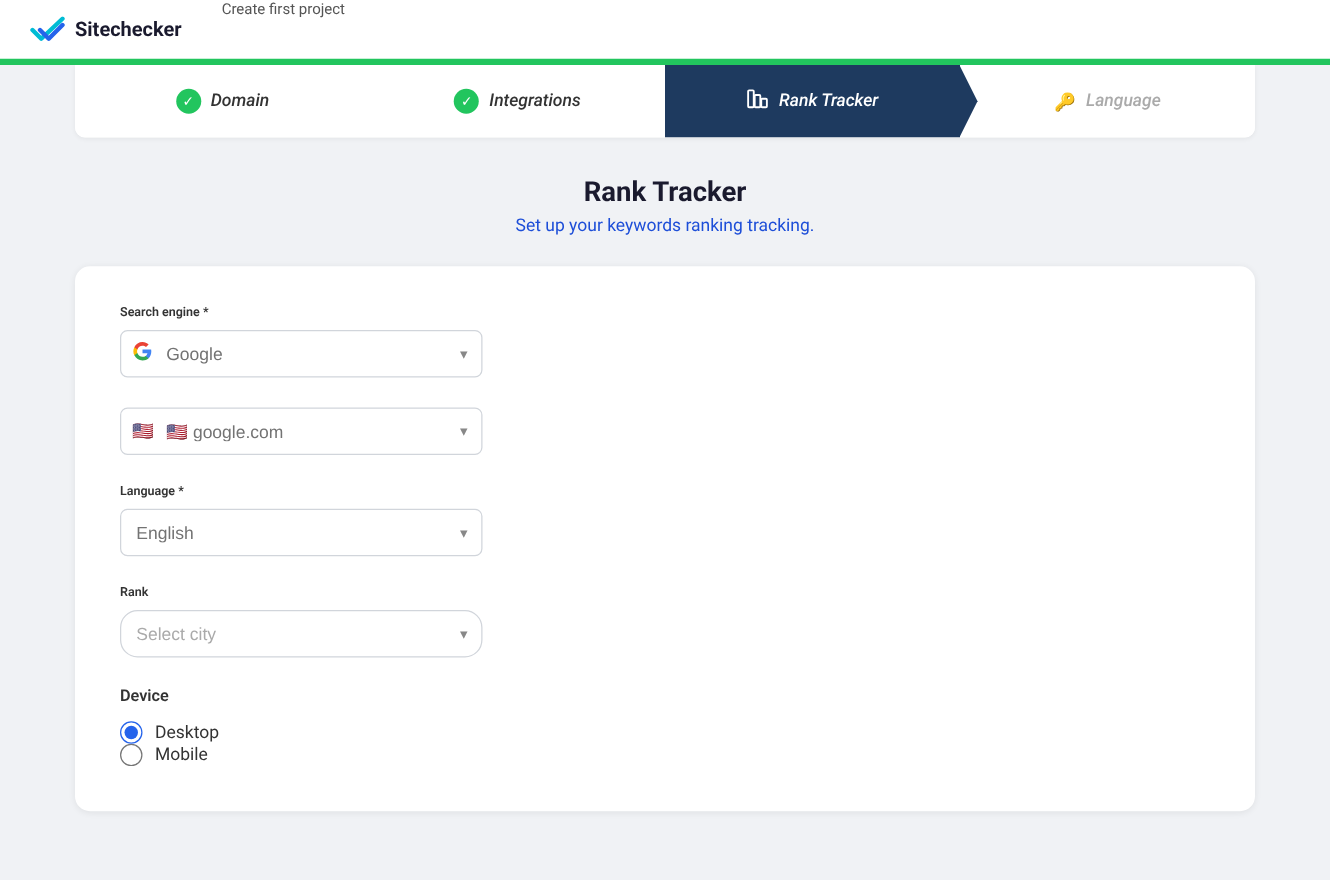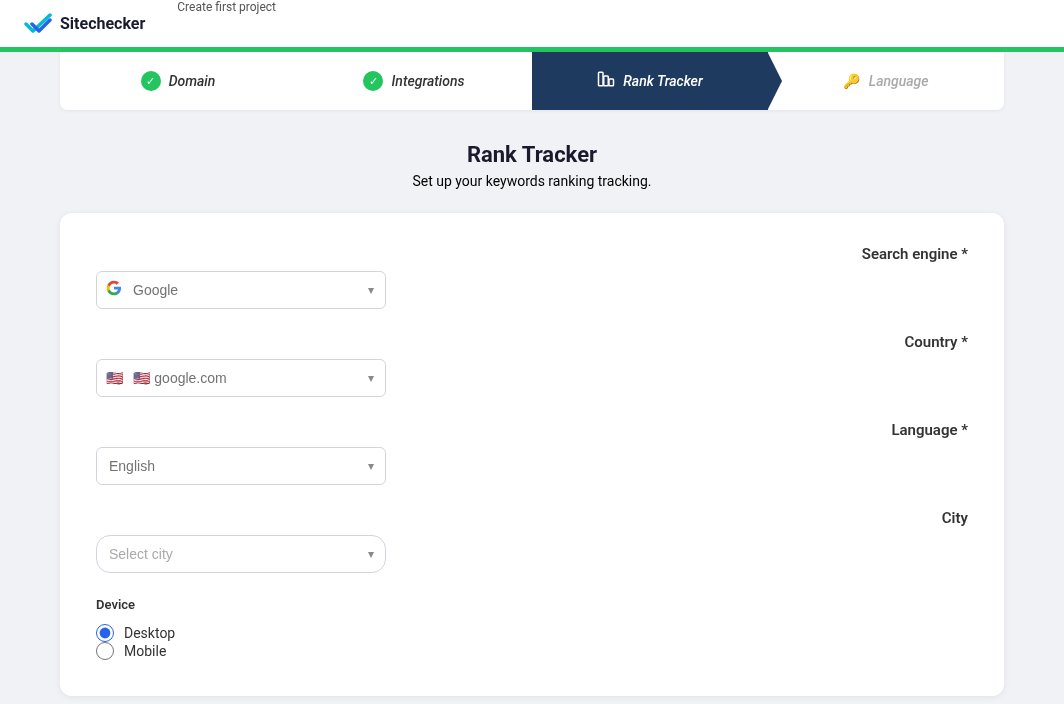--- a/index.html
+++ b/index.html
@@ -117,42 +117,41 @@
       margin-bottom: 24px;
     }
     .page-title {
       font-size: 22px;
       font-weight: 700;
       color: #1a1a2e;
       margin-bottom: 6px;
     }
     .page-subtitle {
       font-size: 14px;
-      color: #000000;
+      color: #1d4ed8;
     }
 
     
     .form-card {
       background: #fff;
       border-radius: 12px;
       padding: 32px 36px 36px;
       box-shadow: 0 1px 6px rgba(0,0,0,0.07);
       margin-bottom: 24px;
     }
 
     .form-group {
       margin-bottom: 24px;
     }
     .form-label {
       display: block;
-      font-size: 15px;
+      font-size: 10px;
       font-weight: 600;
       color: #333;
       margin-bottom: 8px;
-      text-align: right;
     }
 
     .form-select {
       width: 290px;
       padding: 10px 36px 10px 12px;
       border: 1px solid #d1d5db;
       border-radius: 6px;
       font-size: 14px;
       color: #737373;
       background: #fff;
@@ -274,21 +273,20 @@
             <path d="M22.56 12.25c0-.78-.07-1.53-.2-2.25H12v4.26h5.92c-.26 1.37-1.04 2.53-2.21 3.31v2.77h3.57c2.08-1.92 3.28-4.74 3.28-8.09z" fill="#4285F4"></path>
             <path d="M12 23c2.97 0 5.46-.98 7.28-2.66l-3.57-2.77c-.98.66-2.23 1.06-3.71 1.06-2.86 0-5.29-1.93-6.16-4.53H2.18v2.84C3.99 20.53 7.7 23 12 23z" fill="#34A853"></path>
             <path d="M5.84 14.09c-.22-.66-.35-1.36-.35-2.09s.13-1.43.35-2.09V7.07H2.18C1.43 8.55 1 10.22 1 12s.43 3.45 1.18 4.93l3.66-2.84z" fill="#FBBC05"></path>
             <path d="M12 5.38c1.62 0 3.06.56 4.21 1.64l3.15-3.15C17.45 2.09 14.97 1 12 1 7.7 1 3.99 3.47 2.18 7.07l3.66 2.84c.87-2.6 3.3-4.53 6.16-4.53z" fill="#EA4335"></path>
           </svg>
         </div>
       </div>
     </div>
 
     <div class="form-group">
-      <label class="form-label">Country *</label>
       <div class="select-wrapper">
         <select class="form-select" style="padding-left:36px;">
           <option>🇺🇸 google.com</option>
           <option>🇬🇧 google.co.uk</option>
         </select>
         <div style="position:absolute;left:10px;top:50%;transform:translateY(-50%);pointer-events:none;font-size:14px;">🇺🇸</div>
       </div>
     </div>
 
     <div class="form-group">
@@ -296,21 +294,21 @@
       <div class="select-wrapper">
         <select class="form-select">
           <option>English</option>
           <option>Spanish</option>
           <option>French</option>
         </select>
       </div>
     </div>
 
     <div class="form-group">
-      <label class="form-label">City</label>
+      <label class="form-label">Rank</label>
       <div class="select-wrapper">
         <select class="form-select" style="color:#aaa;border-radius:14px;">
           <option value="">Select city</option>
           <option>New York</option>
           <option>London</option>
         </select>
       </div>
     </div>
 
     <div class="device-section">

